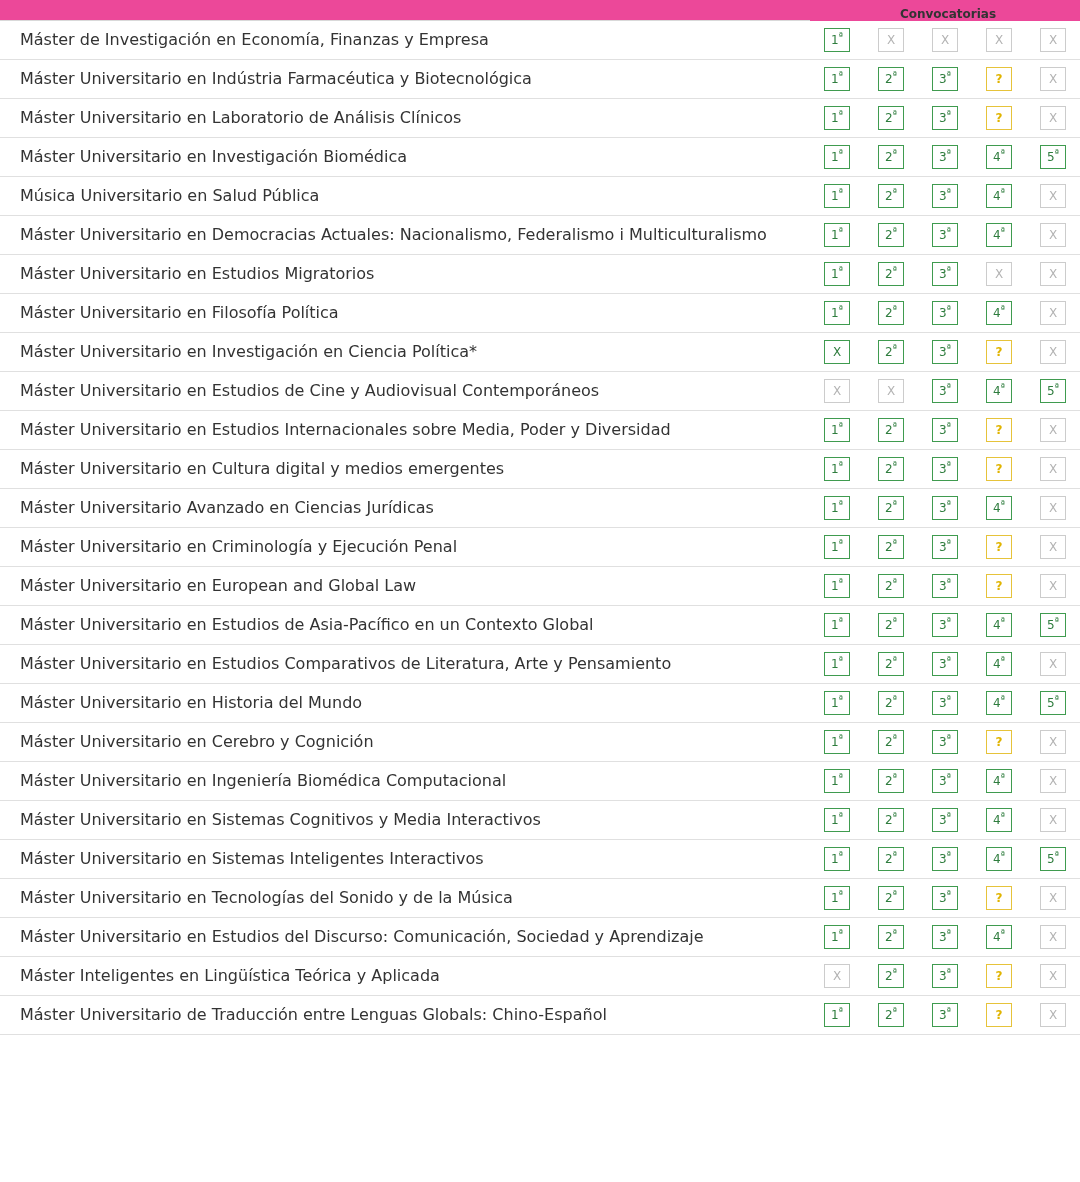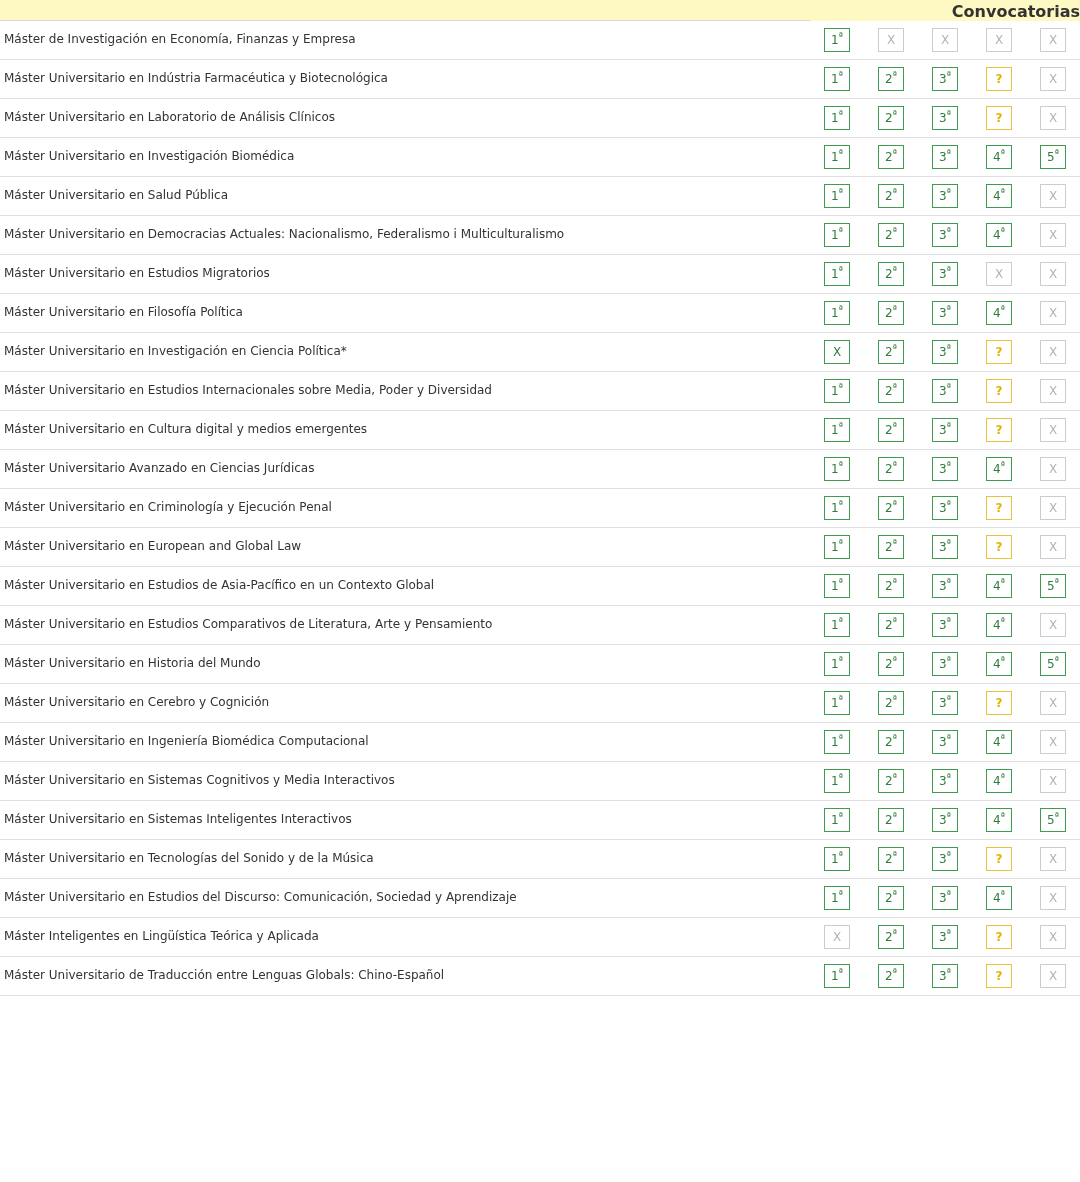--- a/index.html
+++ b/index.html
@@ -22,46 +22,46 @@
     width: 1080px;
     table-layout: fixed;
   }
   table.masters col.name-col { width: 810px; }
   table.masters col.conv-col { width: 54px; }
 
   thead th {
     padding: 0;
     margin: 0;
     border: none;
-    background: #fef9c3;
+    background: #ec4899;
     font-weight: bold;
-    font-size: 16px;
+    font-size: 12px;
     color: #333333;
-    text-align: right;
+    text-align: center;
     height: 20px;
     vertical-align: bottom;
   }
   thead th.name-head {
     border-bottom: 1px solid #d9d9d9;
   }
   thead th.conv-head {
     padding-left: 6px;
     white-space: nowrap;
   }
 
   tbody td {
     border-bottom: 1px solid #e0e0e0;
     padding: 0;
     height: 38px;
     vertical-align: middle;
   }
   tbody td.name {
-    padding-left: 4px;
+    padding-left: 20px;
     padding-right: 8px;
-    font-size: 12px;
+    font-size: 16px;
     color: #333333;
     line-height: 1.3;
     border-right: none;
   }
   tbody td.cell {
     text-align: center;
     vertical-align: middle;
   }
 
   .box {
@@ -143,21 +143,21 @@
         </tr>
         <tr>
           <td class="name">Máster Universitario en Investigación Biomédica</td>
           <td class="cell"><span class="box ok">1<sup>ª</sup></span></td>
           <td class="cell"><span class="box ok">2<sup>ª</sup></span></td>
           <td class="cell"><span class="box ok">3<sup>ª</sup></span></td>
           <td class="cell"><span class="box ok">4<sup>ª</sup></span></td>
           <td class="cell"><span class="box ok">5<sup>ª</sup></span></td>
         </tr>
         <tr>
-          <td class="name">Máster Universitario en Salud Pública</td>
+          <td class="name">Música Universitario en Salud Pública</td>
           <td class="cell"><span class="box ok">1<sup>ª</sup></span></td>
           <td class="cell"><span class="box ok">2<sup>ª</sup></span></td>
           <td class="cell"><span class="box ok">3<sup>ª</sup></span></td>
           <td class="cell"><span class="box ok">4<sup>ª</sup></span></td>
           <td class="cell"><span class="box none">X</span></td>
         </tr>
         <tr>
           <td class="name">Máster Universitario en Democracias Actuales: Nacionalismo, Federalismo i Multiculturalismo</td>
           <td class="cell"><span class="box ok">1<sup>ª</sup></span></td>
           <td class="cell"><span class="box ok">2<sup>ª</sup></span></td>
@@ -181,20 +181,28 @@
           <td class="cell"><span class="box ok">4<sup>ª</sup></span></td>
           <td class="cell"><span class="box none">X</span></td>
         </tr>
         <tr>
           <td class="name">Máster Universitario en Investigación en Ciencia Política*</td>
           <td class="cell"><span class="box ok">X</span></td>
           <td class="cell"><span class="box ok">2<sup>ª</sup></span></td>
           <td class="cell"><span class="box ok">3<sup>ª</sup></span></td>
           <td class="cell"><span class="box pending">?</span></td>
           <td class="cell"><span class="box none">X</span></td>
+        </tr>
+        <tr>
+          <td class="name">Máster Universitario en Estudios de Cine y Audiovisual Contemporáneos</td>
+          <td class="cell"><span class="box none">X</span></td>
+          <td class="cell"><span class="box none">X</span></td>
+          <td class="cell"><span class="box ok">3<sup>ª</sup></span></td>
+          <td class="cell"><span class="box ok">4<sup>ª</sup></span></td>
+          <td class="cell"><span class="box ok">5<sup>ª</sup></span></td>
         </tr>
         <tr>
           <td class="name">Máster Universitario en Estudios Internacionales sobre Media, Poder y Diversidad</td>
           <td class="cell"><span class="box ok">1<sup>ª</sup></span></td>
           <td class="cell"><span class="box ok">2<sup>ª</sup></span></td>
           <td class="cell"><span class="box ok">3<sup>ª</sup></span></td>
           <td class="cell"><span class="box pending">?</span></td>
           <td class="cell"><span class="box none">X</span></td>
         </tr>
         <tr>

